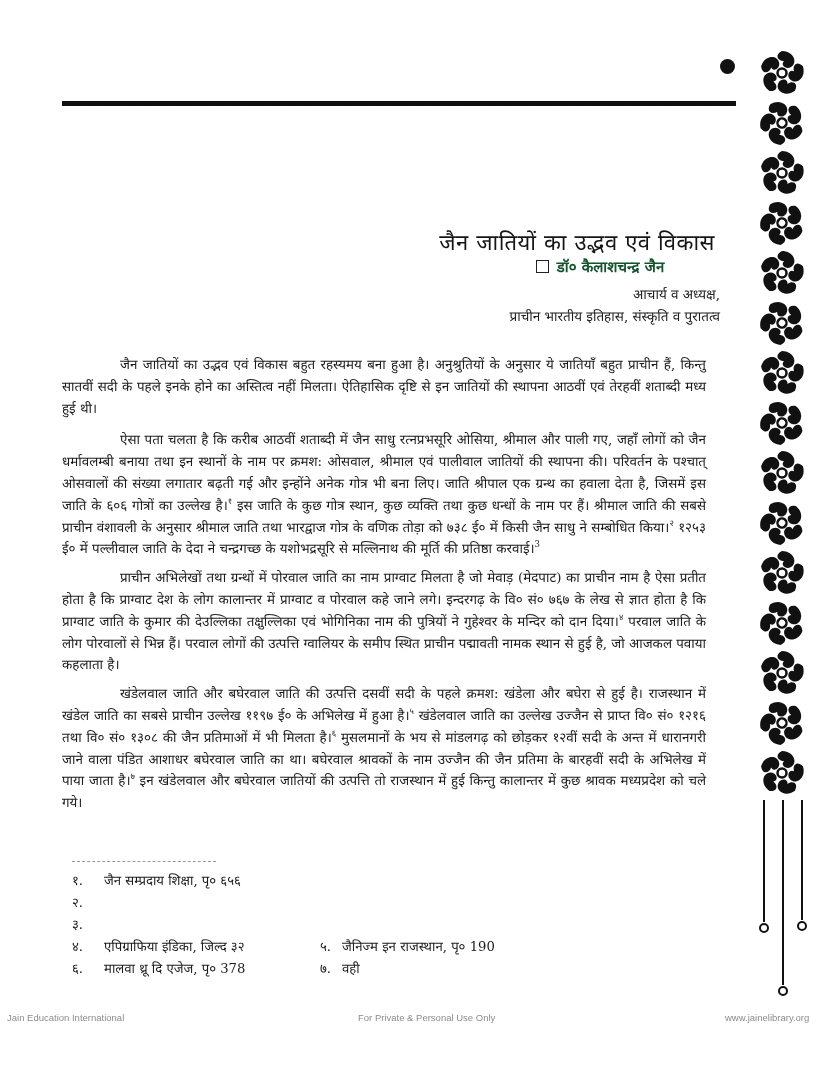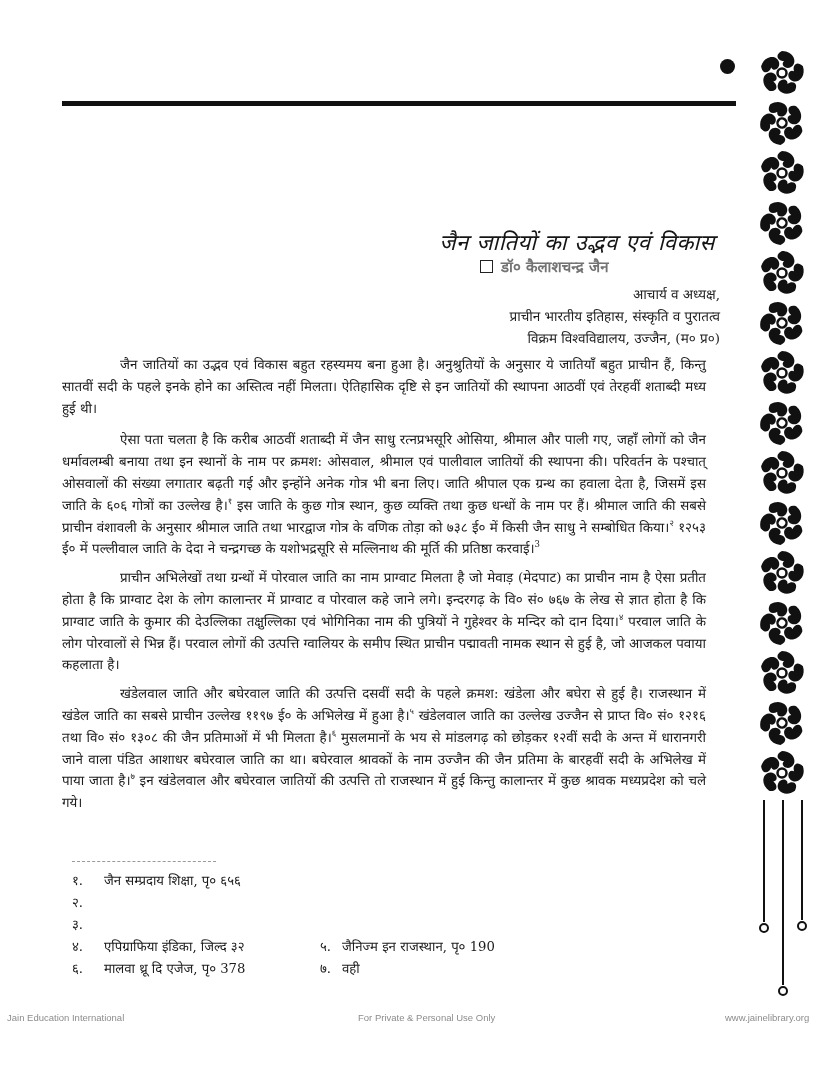--- a/index.html
+++ b/index.html
@@ -33,26 +33,25 @@
     position: absolute; left: 0; width: 50px; height: 50px;
   }
   .pendants { position: absolute; left: 757px; top: 800px; width: 52px; height: 210px; }
 
   
   .title {
     position: absolute; left: 335px; top: 226px; width: 380px;
     font-family: "DejaVu Sans", "Liberation Sans", sans-serif;
     font-size: 22px; letter-spacing: 0.5px; color: #151515; font-weight: normal;
     text-align: right;
-    font-style: italic;
   }
   .author {
-    position: absolute; left: 480px; top: 256px; width: 240px; text-align: left;
+    position: absolute; left: 480px; top: 256px; width: 240px; text-align: center;
     font-family: "DejaVu Sans", "Liberation Sans", sans-serif;
-    font-weight: bold; font-size: 15px; color: #737373;
+    font-weight: bold; font-size: 15px; color: #14532d;
   }
   .author .box {
     display: inline-block; width: 11px; height: 11px; border: 1.5px solid #222;
     vertical-align: -1px; margin-right: 8px;
   }
   .affil {
     position: absolute; left: 380px; width: 340px; text-align: right;
     font-size: 13.5px; color: #1d1d1d; line-height: 22px;
   }
 
@@ -256,21 +255,20 @@
     <line x1="45" y1="0" x2="45" y2="120" stroke="#111" stroke-width="2"></line>
     <circle cx="45" cy="126" r="4" fill="none" stroke="#111" stroke-width="2"></circle>
   </svg>
 
   <div class="title">जैन जातियों का उद्भव एवं विकास</div>
   <div class="author">
     <span class="box"></span><span>डॉ० कैलाशचन्द्र जैन</span>
   </div>
   <div class="affil" style="top:305px">प्राचीन भारतीय इतिहास, संस्कृति व पुरातत्व</div>
   <div class="affil" style="top:283px">आचार्य व अध्यक्ष,</div>
-  <div class="affil" style="top:327px">विक्रम विश्वविद्यालय, उज्जैन, (म० प्र०)</div>
 
   <div class="body-text">
     <p><span>जैन जातियों का उद्भव एवं विकास बहुत रहस्यमय बना हुआ है। अनुश्रुतियों के अनुसार ये जातियाँ बहुत प्राचीन हैं, किन्तु सातवीं सदी के पहले इनके होने का अस्तित्व नहीं मिलता। ऐतिहासिक दृष्टि से इन जातियों की स्थापना आठवीं एवं तेरहवीं शताब्दी मध्य हुई थी।</span></p>
     <p><span>ऐसा पता चलता है कि करीब आठवीं शताब्दी में जैन साधु रत्नप्रभसूरि ओसिया, श्रीमाल और पाली गए, जहाँ लोगों को जैन धर्मावलम्बी बनाया तथा इन स्थानों के नाम पर क्रमश: ओसवाल, श्रीमाल एवं पालीवाल जातियों की स्थापना की। परिवर्तन के पश्चात् ओसवालों की संख्या लगातार बढ़ती गई और इन्होंने अनेक गोत्र भी बना लिए। जाति श्रीपाल एक ग्रन्थ का हवाला देता है, जिसमें इस जाति के ६०६ गोत्रों का उल्लेख है।</span><sup>१</sup><span> इस जाति के कुछ गोत्र स्थान, कुछ व्यक्ति तथा कुछ धन्धों के नाम पर हैं। श्रीमाल जाति की सबसे प्राचीन वंशावली के अनुसार श्रीमाल जाति तथा भारद्वाज गोत्र के वणिक तोड़ा को ७३८ ई० में किसी जैन साधु ने सम्बोधित किया।</span><sup>२</sup><span> १२५३ ई० में पल्लीवाल जाति के देदा ने चन्द्रगच्छ के यशोभद्रसूरि से मल्लिनाथ की मूर्ति की प्रतिष्ठा करवाई।</span><sup>3</sup></p>
     <p><span>प्राचीन अभिलेखों तथा ग्रन्थों में पोरवाल जाति का नाम प्राग्वाट मिलता है जो मेवाड़ (मेदपाट) का प्राचीन नाम है ऐसा प्रतीत होता है कि प्राग्वाट देश के लोग कालान्तर में प्राग्वाट व पोरवाल कहे जाने लगे। इन्दरगढ़ के वि० सं० ७६७ के लेख से ज्ञात होता है कि प्राग्वाट जाति के कुमार की देउल्लिका तक्षुल्लिका एवं भोगिनिका नाम की पुत्रियों ने गुहेश्वर के मन्दिर को दान दिया।</span><sup>४</sup><span> परवाल जाति के लोग पोरवालों से भिन्न हैं। परवाल लोगों की उत्पत्ति ग्वालियर के समीप स्थित प्राचीन पद्मावती नामक स्थान से हुई है, जो आजकल पवाया कहलाता है।</span></p>
     <p><span>खंडेलवाल जाति और बघेरवाल जाति की उत्पत्ति दसवीं सदी के पहले क्रमश: खंडेला और बघेरा से हुई है। राजस्थान में खंडेल जाति का सबसे प्राचीन उल्लेख ११९७ ई० के अभिलेख में हुआ है।</span><sup>५</sup><span> खंडेलवाल जाति का उल्लेख उज्जैन से प्राप्त वि० सं० १२१६ तथा वि० सं० १३०८ की जैन प्रतिमाओं में भी मिलता है।</span><sup>६</sup><span> मुसलमानों के भय से मांडलगढ़ को छोड़कर १२वीं सदी के अन्त में धारानगरी जाने वाला पंडित आशाधर बघेरवाल जाति का था। बघेरवाल श्रावकों के नाम उज्जैन की जैन प्रतिमा के बारहवीं सदी के अभिलेख में पाया जाता है।</span><sup>७</sup><span> इन खंडेलवाल और बघेरवाल जातियों की उत्पत्ति तो राजस्थान में हुई किन्तु कालान्तर में कुछ श्रावक मध्यप्रदेश को चले गये।</span></p>
   </div>
 
   <div class="fn-sep"></div>
   <div class="footnotes">

